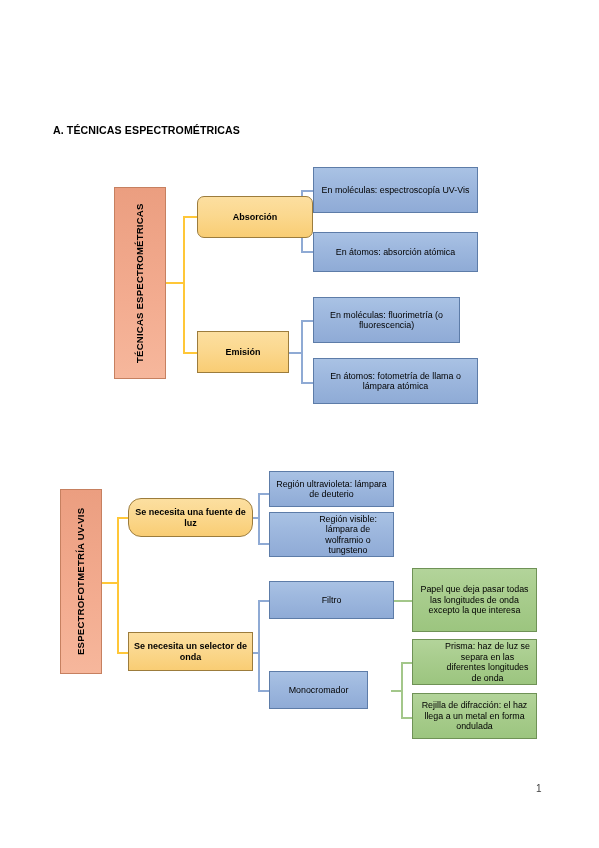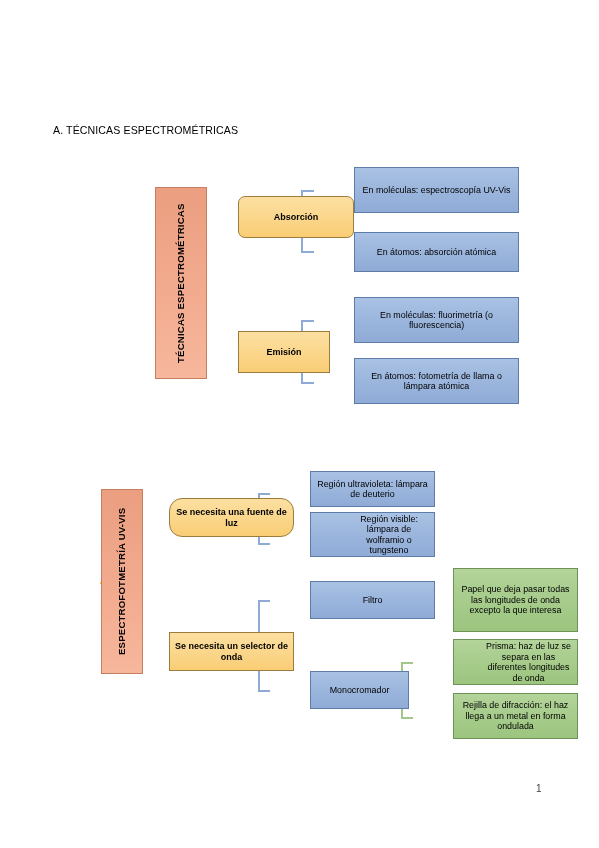--- a/index.html
+++ b/index.html
@@ -26,21 +26,21 @@
     font-size: 13.2px;
     font-weight: bold;
     letter-spacing: 0.15px;
     white-space: nowrap;
   }
   .doc-subtitle {
     position: absolute;
     left: 53px;
     top: 124px;
     font-size: 10.6px;
-    font-weight: normal;
+    font-weight: bold;
     letter-spacing: 0.1px;
     white-space: nowrap;
   }
   .page-number {
     position: absolute;
     left: 536px;
     top: 783px;
     font-size: 10px;
     color: #404040;
   }
@@ -50,21 +50,20 @@
     position: absolute;
     box-sizing: border-box;
     display: flex;
     align-items: center;
     justify-content: center;
     text-align: center;
     line-height: 1.18;
     font-size: 8.8px;
     color: #000;
     padding: 1px 3px;
-    margin-left: 41px;
   }
 
   
   .node.root {
     background: linear-gradient(180deg,#f6b79c 0%, #f3ac90 40%, #eb9e80 100%);
     border: 1px solid #c68060;
     writing-mode: vertical-rl;
     transform: rotate(180deg);
     font-weight: bold;
     letter-spacing: 0.2px;
@@ -131,21 +130,21 @@
     <div class="node root" style="left:114px; top:187px; width:52px; height:192px;">TÉCNICAS ESPECTROMÉTRICAS</div>
 
     <div class="node amber" style="left:197px; top:196px; width:116px; height:42px;border-radius:7px;">Absorción</div>
 
     <div class="node amber" style="left:197px; top:331px; width:92px; height:42px;">Emisión</div>
 
     <div class="node blue" style="left:313px; top:167px; width:165px; height:46px;">En moléculas: espectroscopía UV-Vis</div>
 
     <div class="node blue" style="left:313px; top:232px; width:165px; height:40px;">En átomos: absorción atómica</div>
 
-    <div class="node blue" style="left:313px; top:297px; width:165px; height:46px;">En moléculas: fluorimetría (o fluorescencia)</div>
+    <div class="node blue" style="left:313px; top:297px; width:147px; height:46px;">En moléculas: fluorimetría (o fluorescencia)</div>
 
     <div class="node blue" style="left:313px; top:358px; width:165px; height:46px;">En átomos: fotometría de llama o lámpara atómica</div>
 
   </div>
 
   <div>
 
     <div class="conn h amber-line" style="left:100px; top:582px; width:18px;"></div>
     <div class="conn v amber-line" style="left:117px; top:517px; height:137px;"></div>
     <div class="conn h amber-line" style="left:117px; top:517px; width:14px;"></div>

